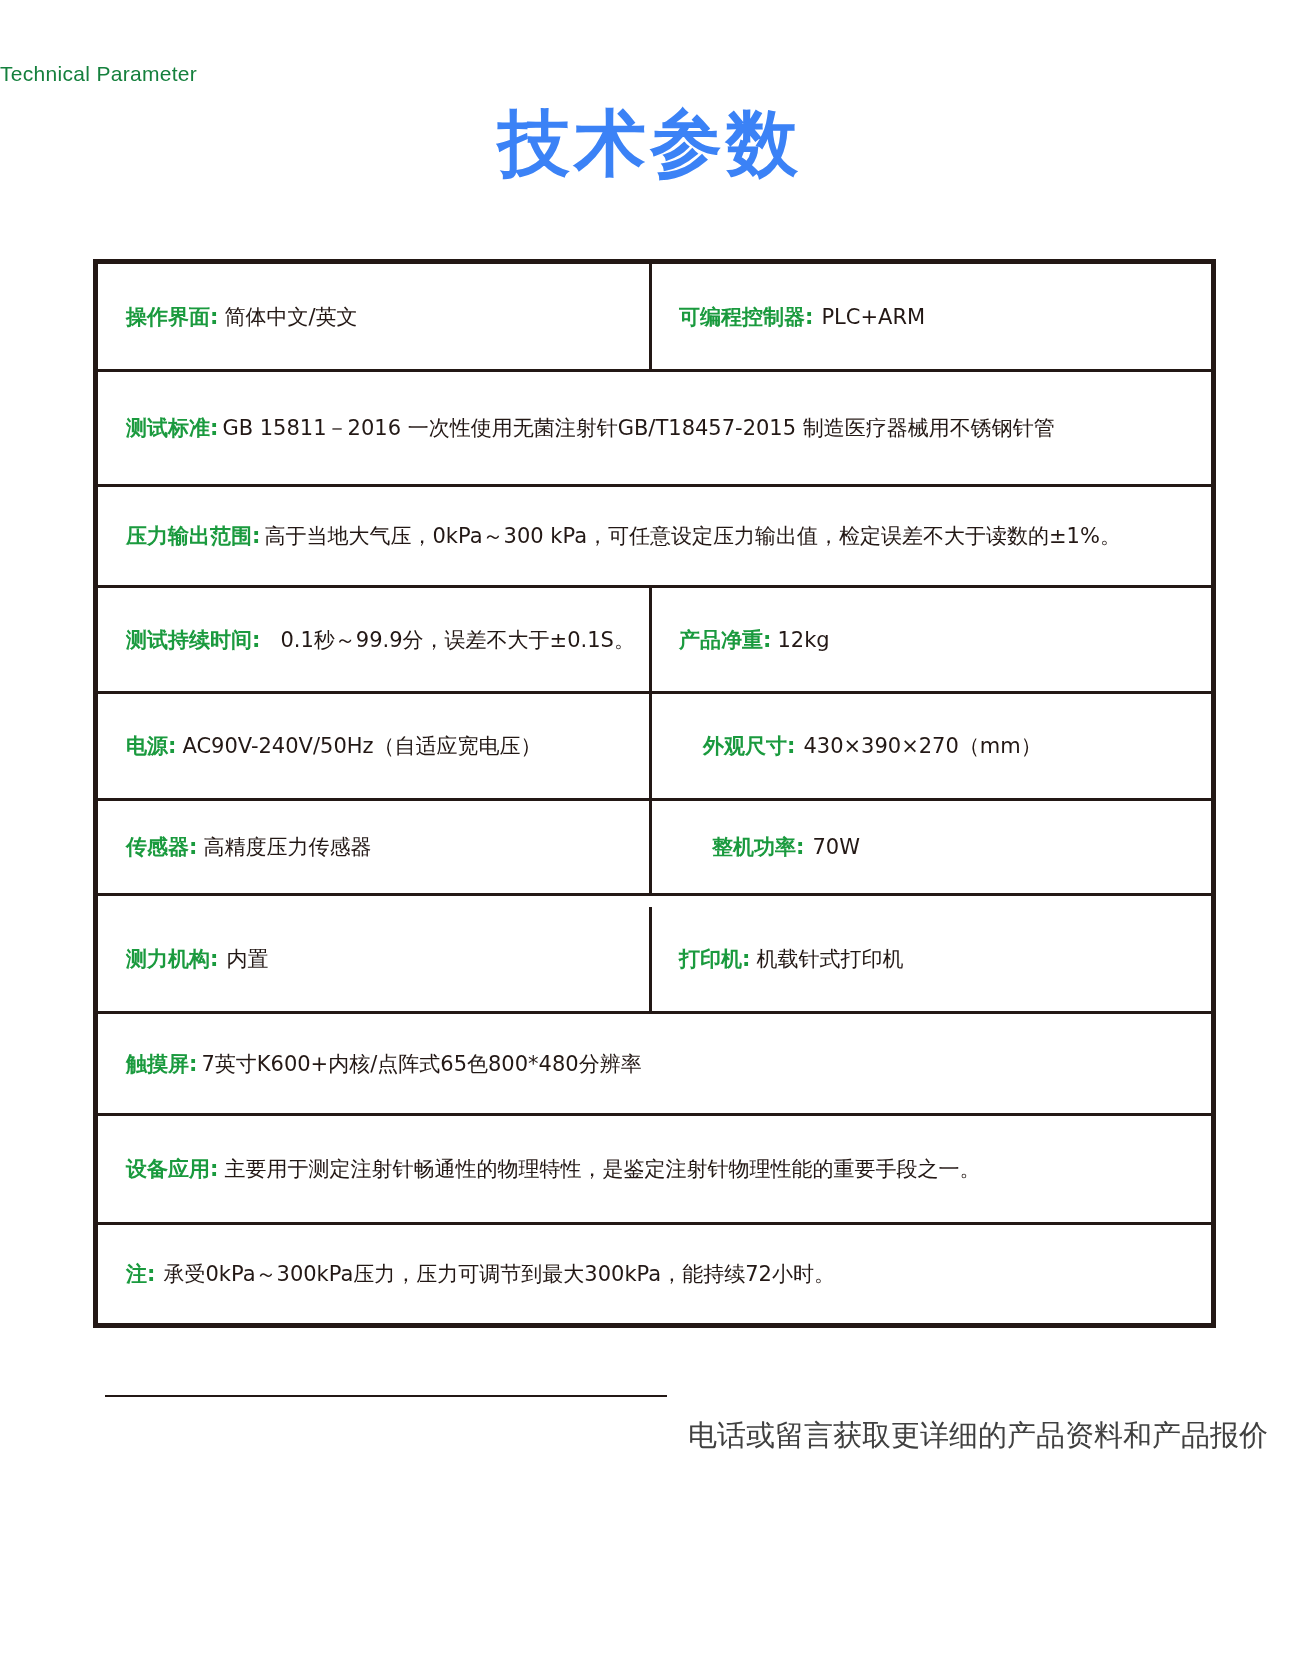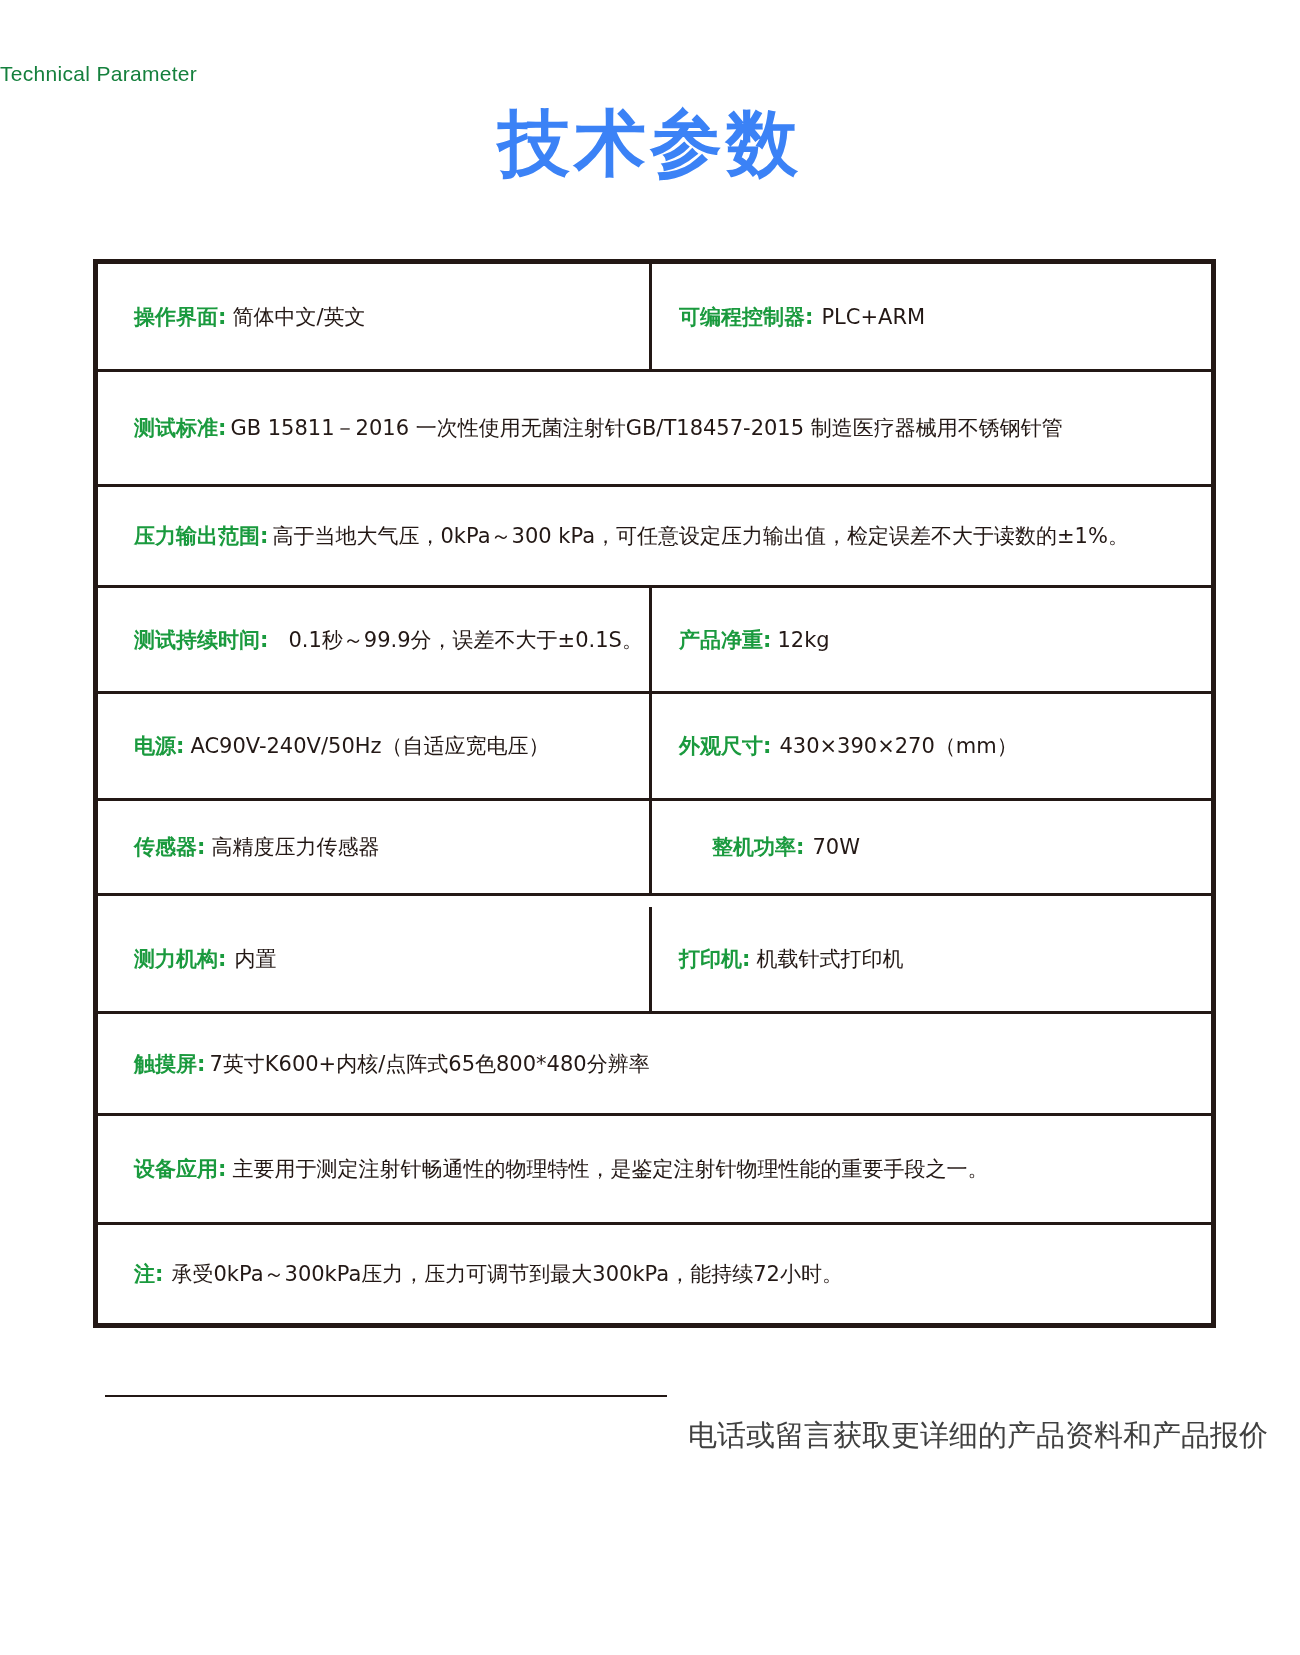--- a/index.html
+++ b/index.html
@@ -9,21 +9,21 @@
               font-family:"Liberation Sans","DejaVu Sans",sans-serif; font-size:21px;
               color:#15803d; letter-spacing:0.3px; }
   .title { position:absolute; top:98px; left:0; width:1300px; text-align:center;
            font-size:72px; font-weight:bold; color:#3b82f6; letter-spacing:4px; line-height:90px; }
   .table { position:absolute; left:93px; top:259px; width:1123px; height:1069px;
            border:5px solid #231815; box-sizing:border-box; }
   .row { position:absolute; left:0; width:100%; box-sizing:border-box;
          border-bottom:3px solid #231815; display:flex; }
   .row.last { border-bottom:none; }
   .cell { height:100%; display:flex; align-items:center; box-sizing:border-box;
-          padding-left:36px; font-size:21px; white-space:nowrap; }
+          padding-left:28px; font-size:21px; white-space:nowrap; }
   .cell.left { width:554px; border-right:3px solid #231815; }
   .cell.right { flex:1; padding-left:27px; }
   .cell.full { flex:1; }
   .label { color:#1a9a3e; font-weight:bold; }
   .value { color:#231815; }
   .footer-line { position:absolute; left:105px; top:1395px; width:562px; height:2px; background:#231815; }
   .footer-text { position:absolute; left:688px; top:1416px; font-size:29px; color:#404040; white-space:nowrap; }
 </style>
 </head>
 <body>
@@ -62,21 +62,21 @@
     <div class="cell left">
       <span class="label">测试持续时间:</span>
         <span class="value" style="margin-left:20px">0.1秒～99.9分，误差不大于±0.1S。</span>
     </div>
     <div class="cell right">
       <span class="label">产品净重:</span>
         <span class="value" style="margin-left:6px">12kg</span>
     </div>
   </div>
 
-  <div class="row" style="top:430px;height:107px;">
+  <div class="row" style="top:430px;height:107px;gap:24px;">
     <div class="cell left">
       <span class="label">电源:</span>
         <span class="value" style="margin-left:6px">AC90V-240V/50Hz（自适应宽电压）</span>
     </div>
     <div class="cell right">
       <span class="label">外观尺寸:</span>
         <span class="value" style="margin-left:8px">430×390×270（mm）</span>
     </div>
   </div>
 

